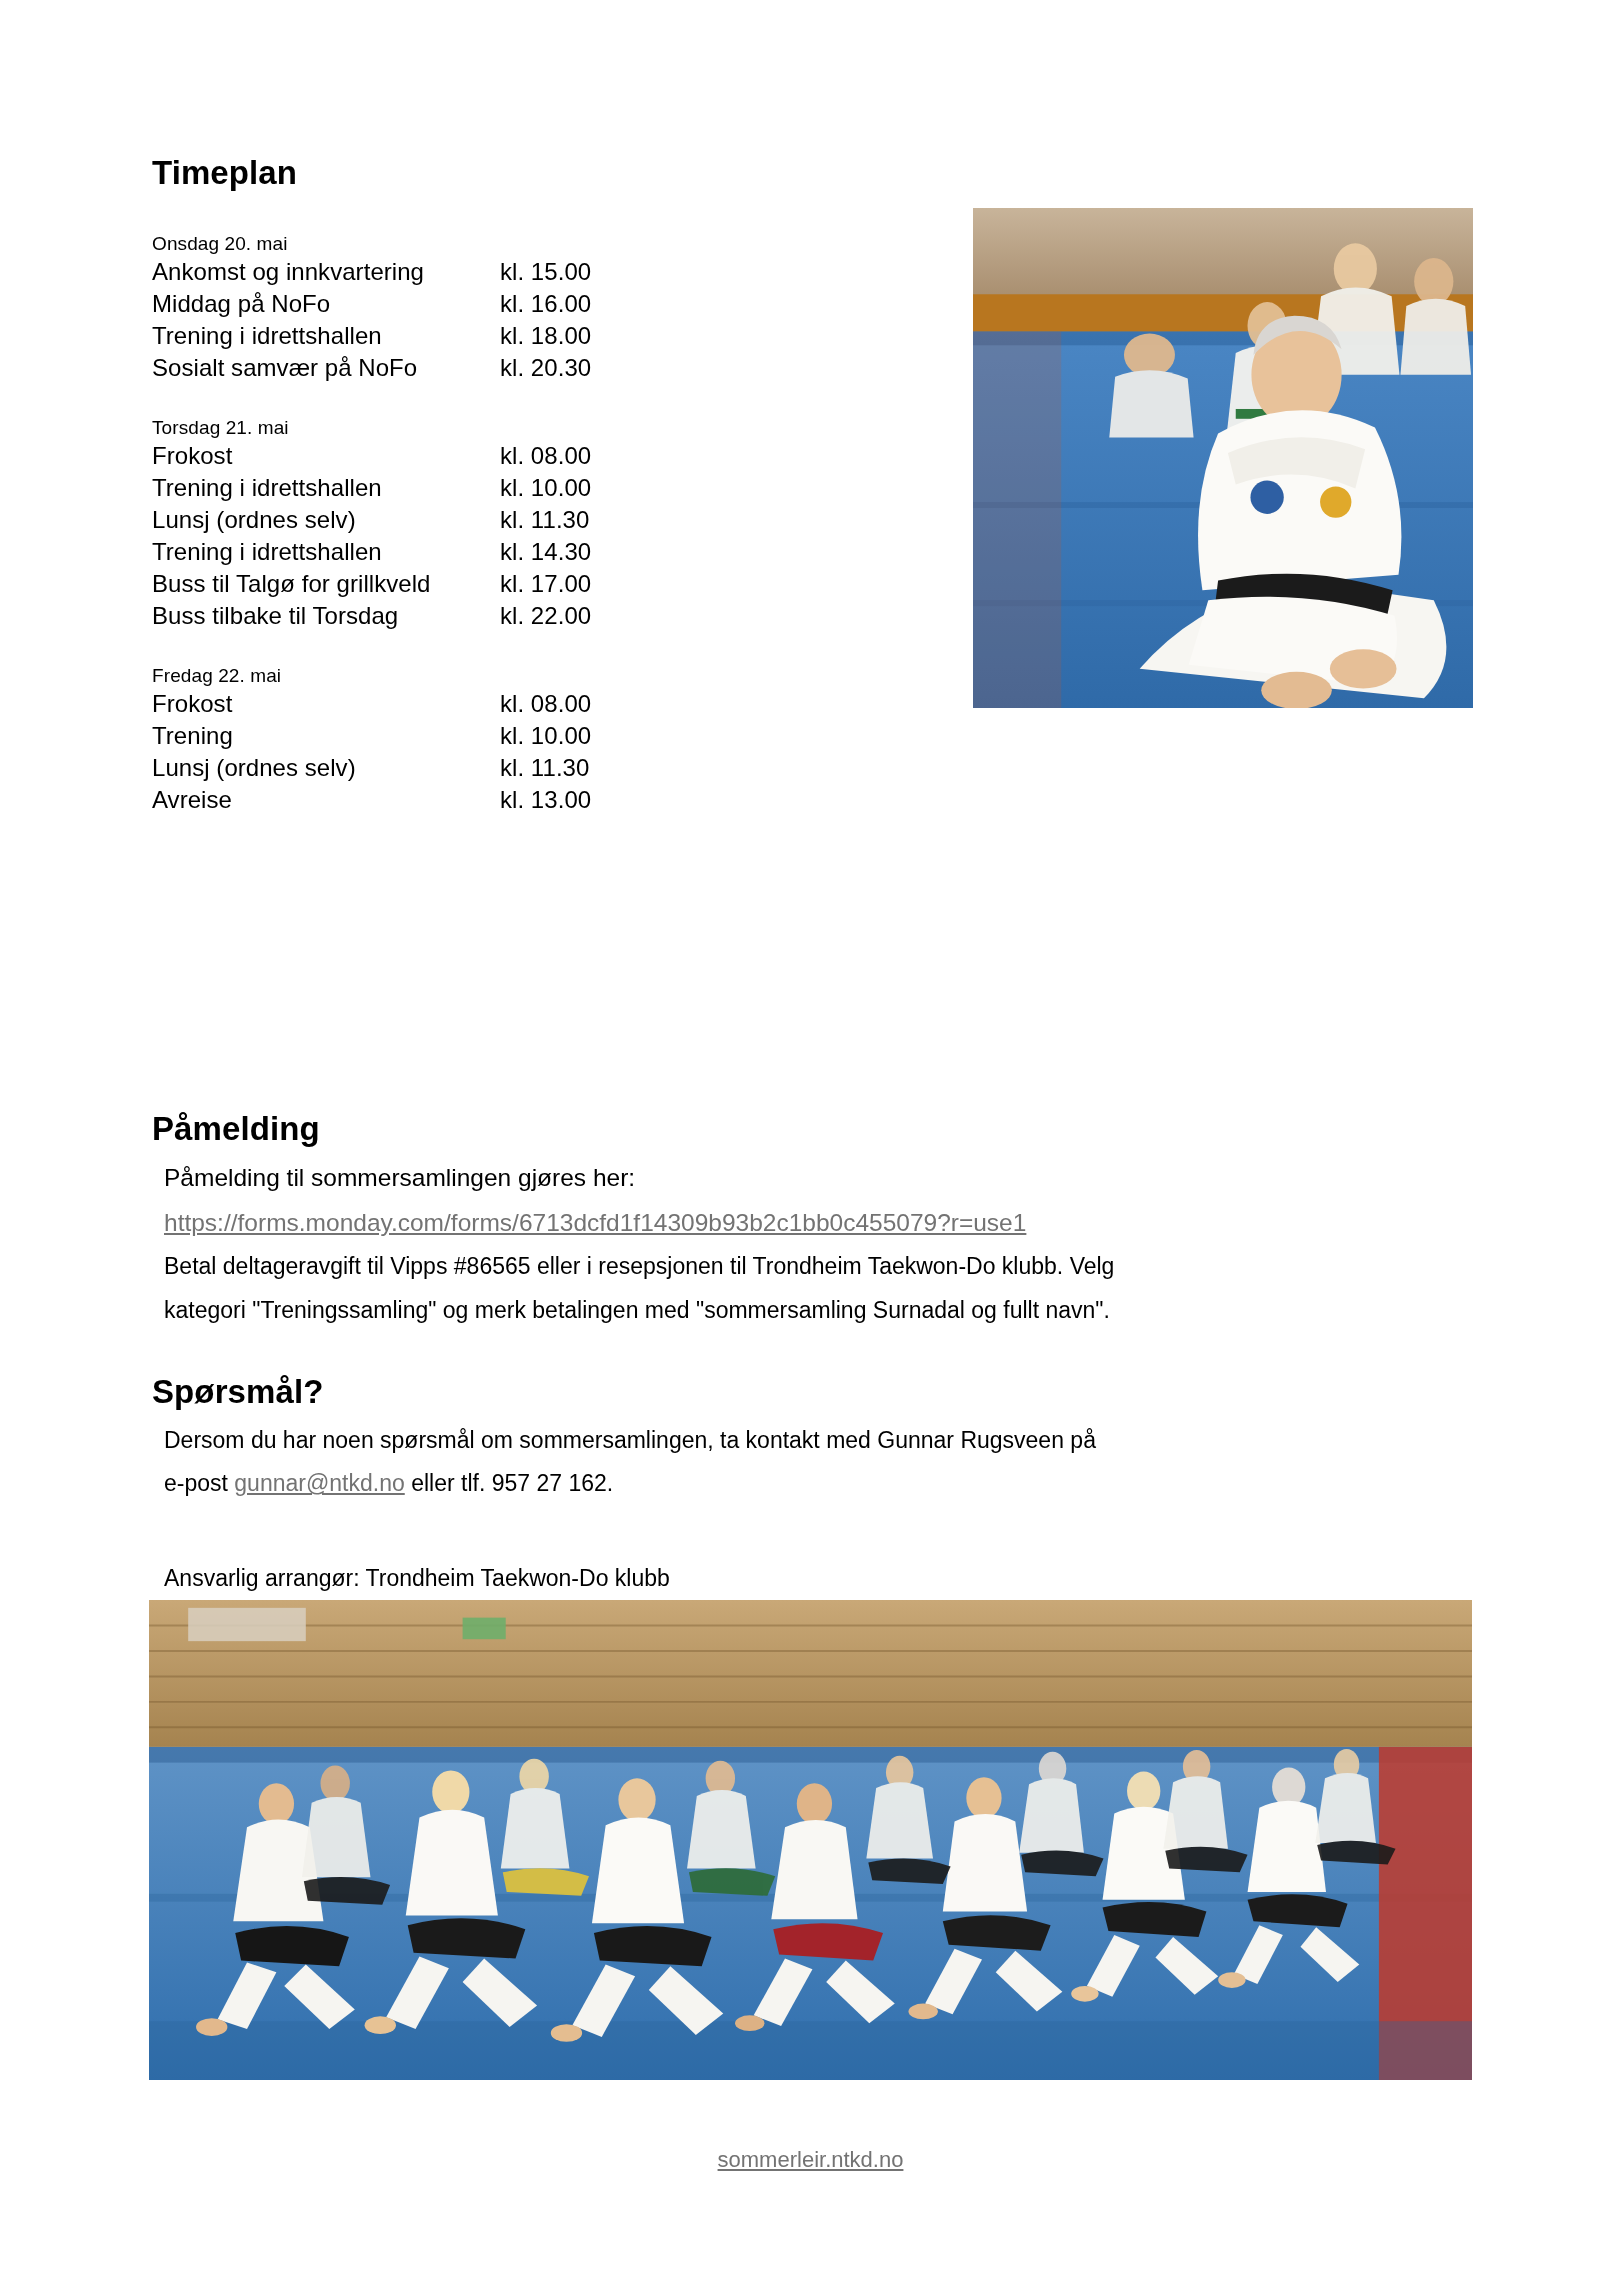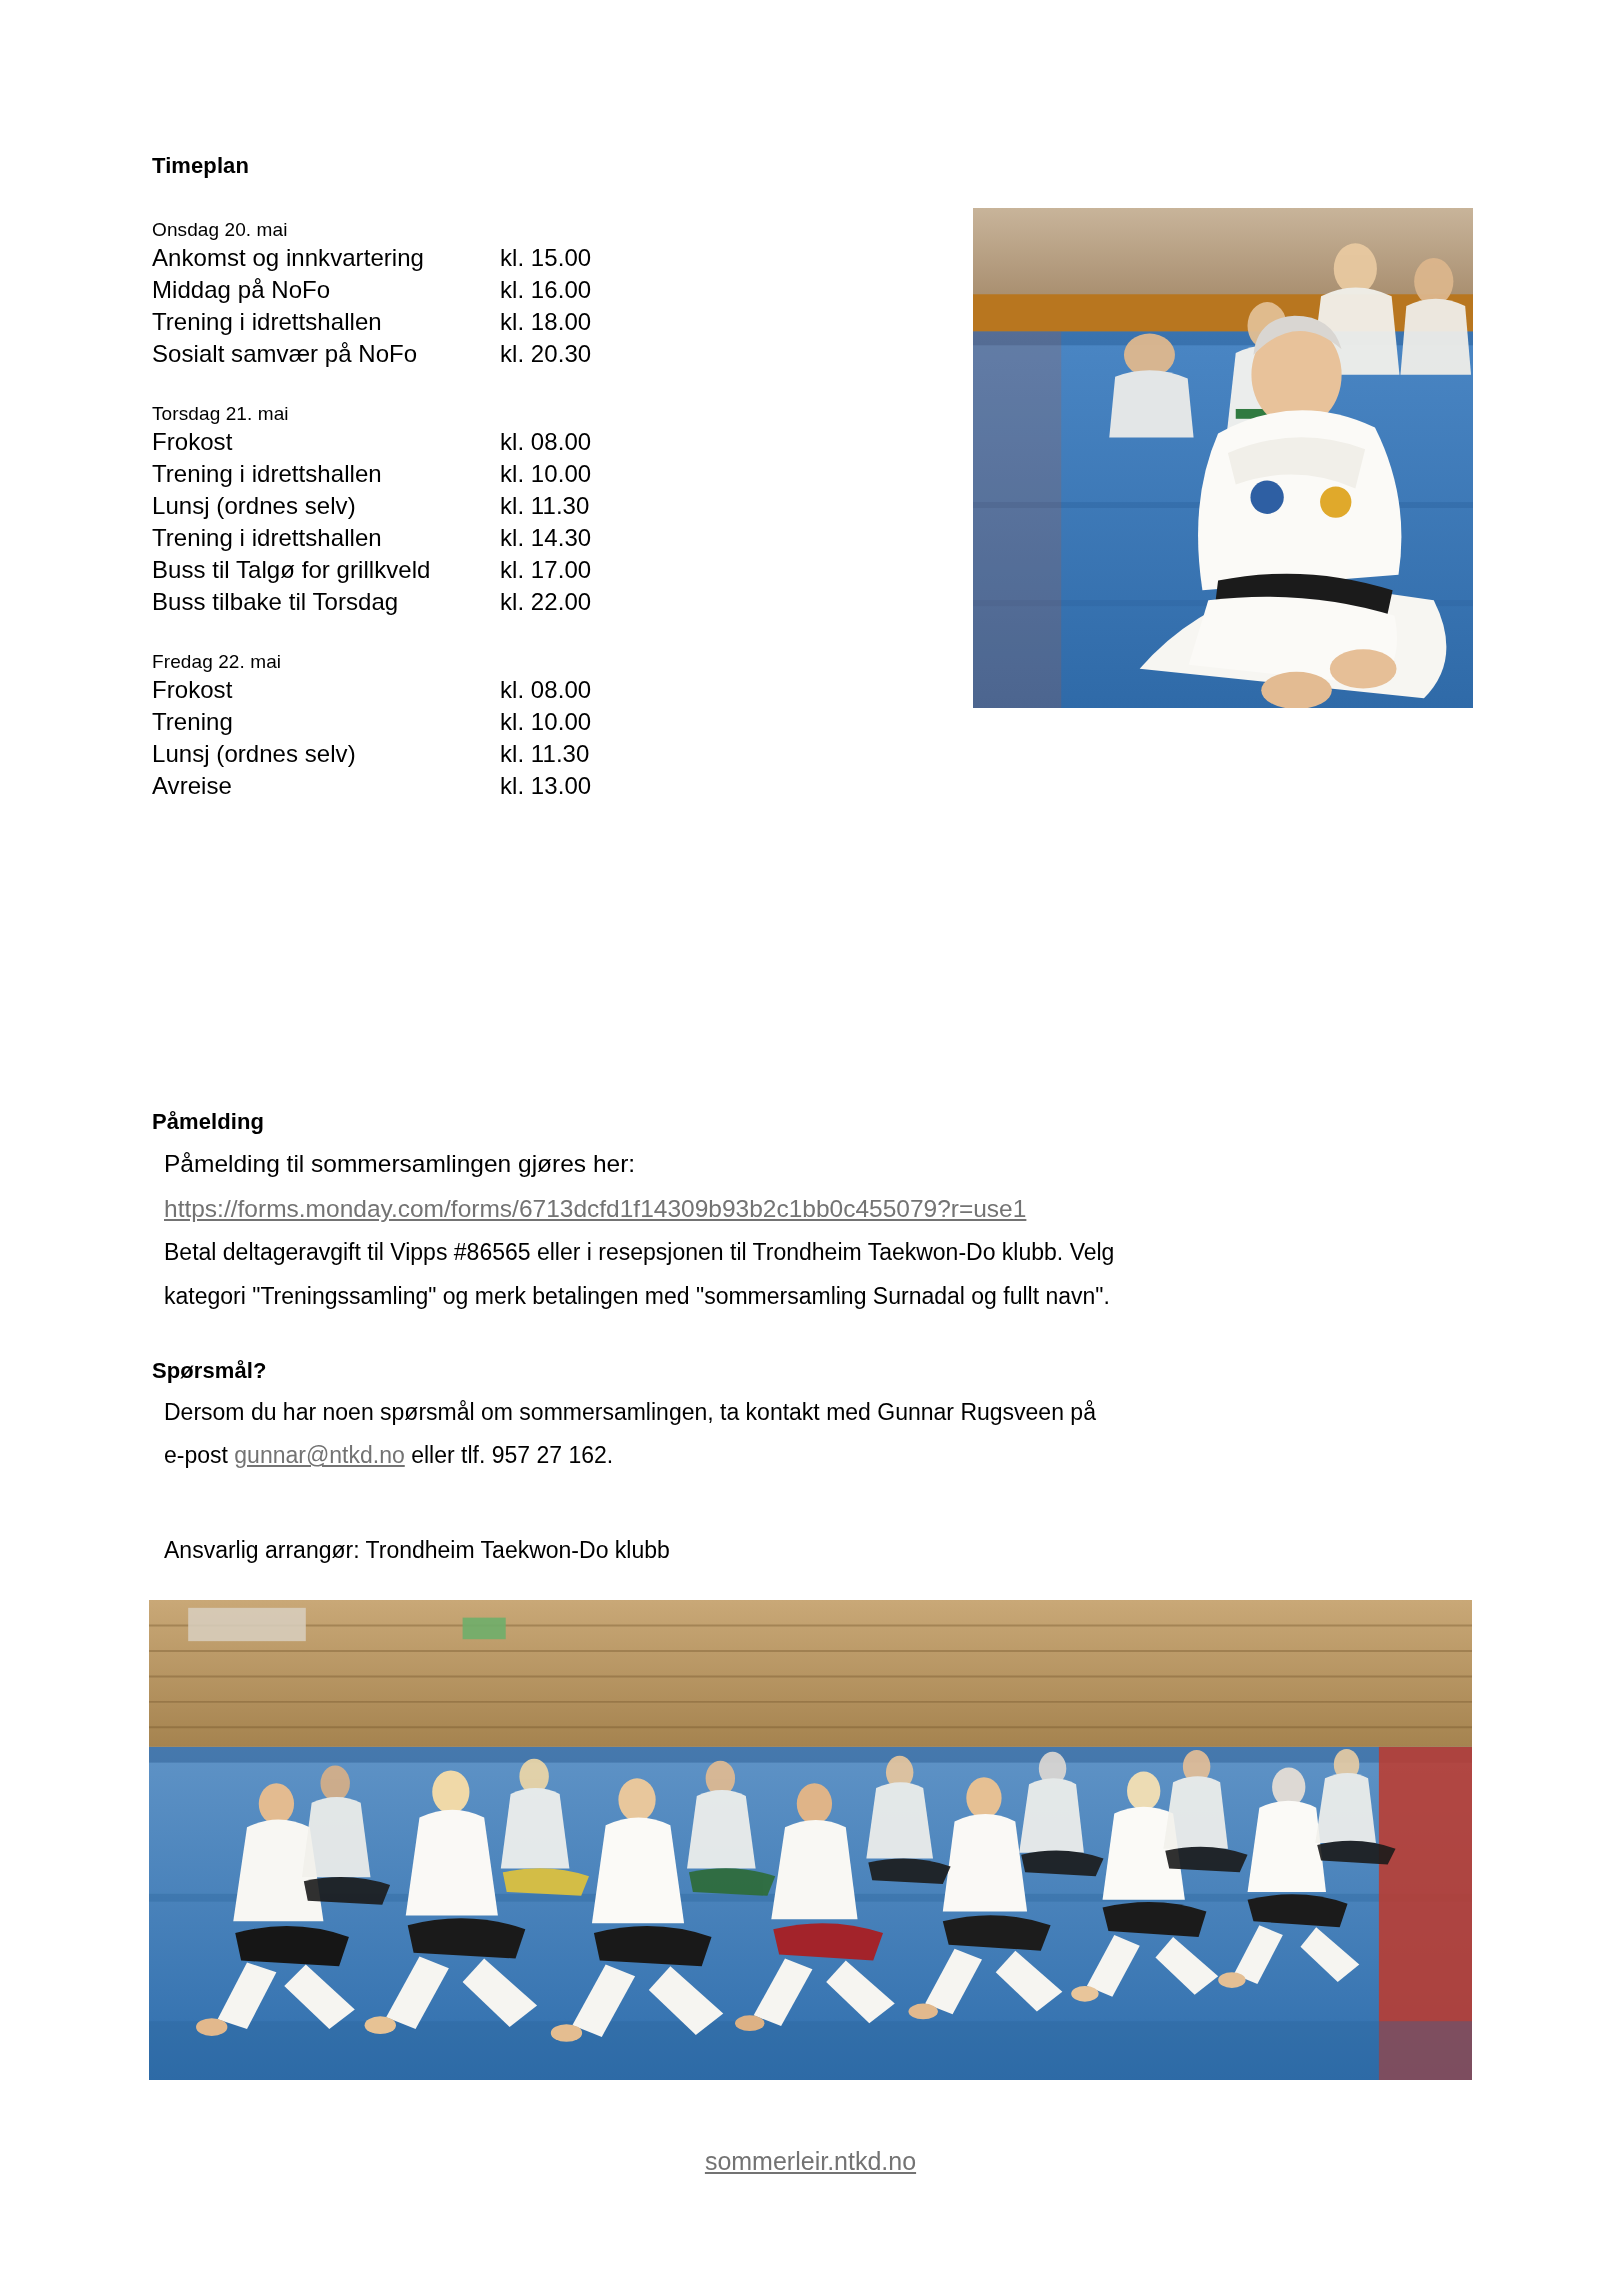--- a/index.html
+++ b/index.html
@@ -24,21 +24,21 @@
   }
 
   
   .schedule-block {
     position: absolute;
     left: 152px;
     top: 152px;
     width: 686px;
   }
   .heading {
-    font-size: 22px;
+    font-size: 33px;
     font-weight: bold;
     line-height: 1.28;
     margin: 0 0 5.9px 0;
     letter-spacing: 0.1px;
   }
   .day-heading {
     font-size: 19px;
     font-weight: normal;
     line-height: 1.28;
     margin: 0;
@@ -107,21 +107,21 @@
     overflow: hidden;
   }
 
   
   .footer {
     position: absolute;
     left: 0;
     top: 2147px;
     width: 1621px;
     text-align: center;
-    font-size: 25px;
+    font-size: 22px;
   }
   .footer .link { word-break: normal; }
 
   
   .photo-svg { display: block; width: 100%; height: 100%; }
 </style>
 </head>
 <body>
 
 <div class="page">

